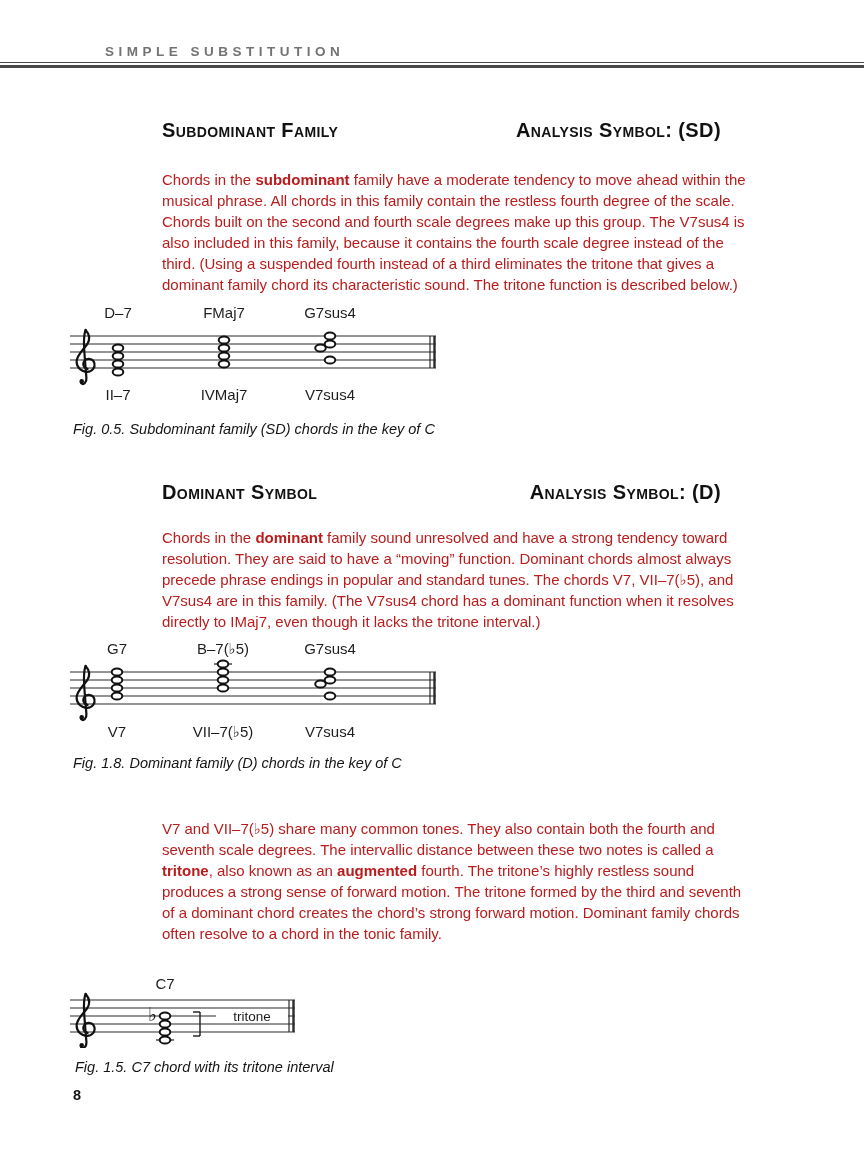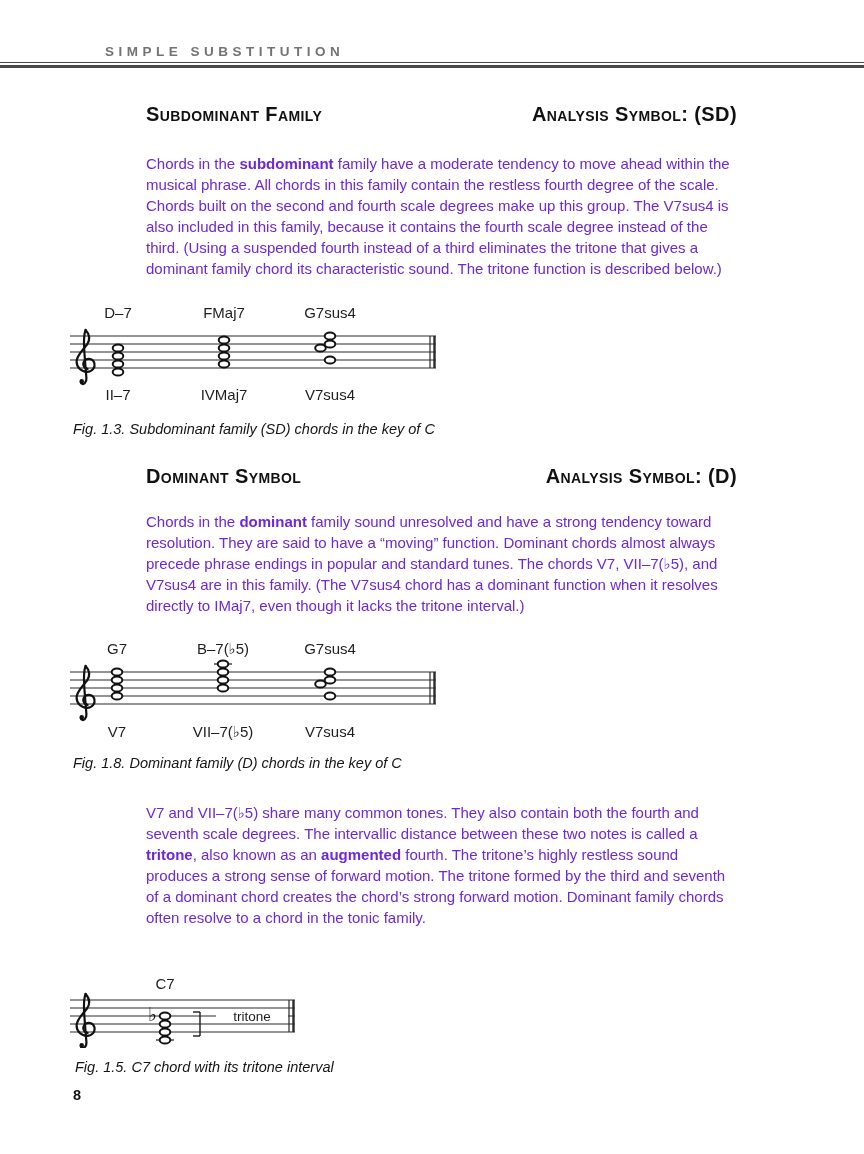--- a/index.html
+++ b/index.html
@@ -4,24 +4,24 @@
 <style>
   html,body{margin:0;padding:0;background:#fff;}
   .page{position:relative;width:864px;height:1154px;background:#ffffff;overflow:hidden;
         font-family:"Liberation Sans",sans-serif;color:#1c1c1c;}
   .running-head{position:absolute;left:105px;top:44px;font-size:13.5px;font-weight:bold;
         letter-spacing:4.5px;color:#737373;}
   .rule-thin{position:absolute;left:0;top:62px;width:864px;height:1px;background:#4a4a4a;}
   .rule-thick{position:absolute;left:0;top:65px;width:864px;height:3px;background:#4a4a4a;}
   .heading-row{position:absolute;left:146px;width:591px;display:flex;
         justify-content:space-between;align-items:baseline;}
-  .heading-row h2{margin:0;font-size:20px;font-weight:800;font-variant:small-caps;
+  .heading-row h2{margin:16px;font-size:20px;font-weight:800;font-variant:small-caps;
         letter-spacing:.4px;color:#111;}
-  .body{position:absolute;left:146px;width:594px;margin:0;font-size:15px;
-        line-height:21.1px;color:#6d28d9;}
+  .body{position:absolute;left:146px;width:594px;margin:16px;font-size:15px;
+        line-height:21.1px;color:#b91c1c;}
   .body b{font-weight:700;}
   .caption{position:absolute;left:73px;font-style:italic;font-size:14.5px;color:#151515;}
   .figure{position:absolute;}
   .page-number{position:absolute;left:73px;top:1087px;font-size:14.5px;font-weight:bold;color:#111;}
   svg text{font-family:"Liberation Sans",sans-serif;}
 </style>
 </head>
 <body>
 
 <div class="page">
@@ -58,21 +58,21 @@
       <ellipse cx="164" cy="56" rx="5.3" ry="3.6" fill="#fff" stroke="#111" stroke-width="2"></ellipse>
       <ellipse cx="164" cy="48" rx="5.3" ry="3.6" fill="#fff" stroke="#111" stroke-width="2"></ellipse>
       <ellipse cx="164" cy="40" rx="5.3" ry="3.6" fill="#fff" stroke="#111" stroke-width="2"></ellipse>
       <text x="270" y="18" text-anchor="middle" font-size="15" fill="#1e1e1e">G7sus4</text>
       <text x="270" y="100" text-anchor="middle" font-size="15" fill="#1e1e1e">V7sus4</text>
       <ellipse cx="270" cy="60" rx="5.3" ry="3.6" fill="#fff" stroke="#111" stroke-width="2"></ellipse>
       <ellipse cx="260.5" cy="48" rx="5.3" ry="3.6" fill="#fff" stroke="#111" stroke-width="2"></ellipse>
       <ellipse cx="270" cy="44" rx="5.3" ry="3.6" fill="#fff" stroke="#111" stroke-width="2"></ellipse>
       <ellipse cx="270" cy="36" rx="5.3" ry="3.6" fill="#fff" stroke="#111" stroke-width="2"></ellipse>
     </svg>
-  <div class="caption" style="top:421px">Fig. 1.3. Subdominant family (SD) chords in the key of C</div>
+  <div class="caption" style="top:421px">Fig. 0.5. Subdominant family (SD) chords in the key of C</div>
 
   <div class="heading-row" style="top:465px">
     <h2>Dominant Symbol</h2>
     <h2>Analysis Symbol: (D)</h2>
   </div>
 
   <p class="body" style="top:511px"><span>Chords in the </span><b>dominant</b><span> family sound unresolved and have a strong tendency toward resolution. They are said to have a “moving” function. Dominant chords almost always precede phrase endings in popular and standard tunes. The chords V7, VII–7(♭5), and V7sus4 are in this family. (The V7sus4 chord has a dominant function when it resolves directly to IMaj7, even though it lacks the tritone interval.)</span></p>
 
   <svg class="figure" id="fig1" style="left:60px;top:634px" width="390" height="110">
       <line x1="10" y1="38" x2="376" y2="38" stroke="#2b2b2b" stroke-width="1.1"></line>

